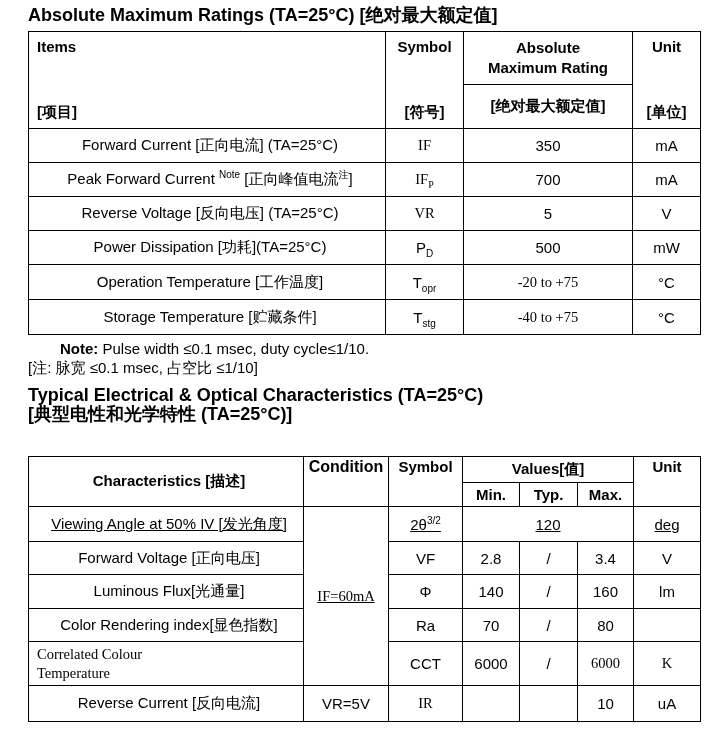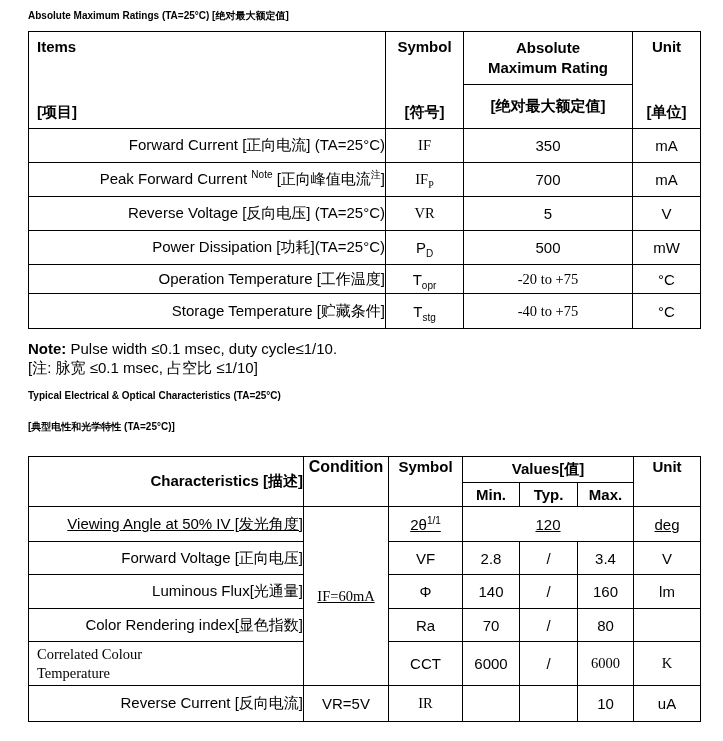--- a/index.html
+++ b/index.html
@@ -3,27 +3,27 @@
 <meta charset="utf-8">
 <style>
   html,body{margin:0;padding:0;}
   body{
     width:723px;height:741px;position:relative;
     background:#ffffff;color:#000000;
     font-family:"Liberation Sans","DejaVu Sans",sans-serif;
     -webkit-font-smoothing:antialiased;
   }
   .abs{position:absolute;}
-  .doc-title{font-weight:bold;font-size:10px;line-height:19px;white-space:nowrap;}
+  .doc-title{font-weight:bold;font-size:18px;line-height:19px;white-space:nowrap;}
   .note-line{font-size:15px;line-height:19px;white-space:nowrap;}
-  .note-label{font-weight:bold;}
+  .note-label{font-weight:bold;margin-left:32px;}
 
   table{border-collapse:collapse;table-layout:fixed;width:672px;font-size:15px;}
   td{border:1px solid #000;text-align:center;vertical-align:middle;padding:0;overflow:hidden;}
-  .left{text-align:right;padding-left:6px;}
+  .left{text-align:center;padding-left:6px;}
   .bold{font-weight:bold;}
   .serif{font-family:"Liberation Serif","DejaVu Serif",serif;font-size:14.5px;}
   sup{font-size:10px;line-height:0;}
   sub{font-size:10px;line-height:0;}
 
   .stack{display:flex;flex-direction:column;justify-content:space-around;align-items:center;gap:36px;}
   .stack.start{align-items:flex-start;padding-left:8px;}
   .h96{height:96px;}
   .h49{height:49px;line-height:20px;}
   .twoline{line-height:20px;}
@@ -90,40 +90,40 @@
       <td class="serif"><span>VR</span><sub></sub></td>
       <td>5</td>
       <td>V</td>
     </tr>
     <tr style="height:34px;">
       <td class="left">Power Dissipation [功耗](TA=25°C)</td>
       <td><span>P</span><sub>D</sub></td>
       <td>500</td>
       <td>mW</td>
     </tr>
-    <tr style="height:29px;">
+    <tr style="height:35px;">
       <td class="left">Operation Temperature [工作温度]</td>
       <td><span>T</span><sub>opr</sub></td>
       <td class="serif">-20 to +75</td>
       <td>°C</td>
     </tr>
     <tr style="height:35px;">
       <td class="left">Storage Temperature [贮藏条件]</td>
       <td><span>T</span><sub>stg</sub></td>
       <td class="serif">-40 to +75</td>
       <td>°C</td>
     </tr>
   </tbody>
 </table>
 
 <div class="abs note-line" style="left:28px;top:339px;"><span class="note-label">Note:</span><span> Pulse width  ≤0.1 msec, duty cycle≤1/10.</span></div>
 <div class="abs note-line" style="left:28px;top:358px;">[注: 脉宽  ≤0.1 msec,  占空比  ≤1/10]</div>
 
 <div class="abs doc-title" style="left:28px;top:386px;">Typical Electrical &amp; Optical Characteristics (TA=25°C)</div>
-<div class="abs doc-title" style="left:28px;top:405px;margin-top:12px;">[典型电性和光学特性  (TA=25°C)]</div>
+<div class="abs doc-title" style="left:28px;top:405px;">[典型电性和光学特性  (TA=25°C)]</div>
 
 <table class="abs" style="left:28px;top:436px;margin-top:20px;">
   <colgroup>
     <col style="width:275px">
       <col style="width:85px">
       <col style="width:74px">
       <col style="width:57px">
       <col style="width:58px">
       <col style="width:56px">
       <col style="width:67px">
@@ -153,21 +153,21 @@
     </tr>
     <tr style="height:24px;">
       <td class="bold">Min.</td>
       <td class="bold">Typ.</td>
       <td class="bold">Max.</td>
     </tr>
 
     <tr style="height:35px;text-decoration:underline;">
       <td class="left">Viewing Angle at 50% IV [发光角度]</td>
       <td rowspan="5" class="serif">IF=60mA</td>
-      <td><span>2θ</span><sup>1/1</sup></td>
+      <td><span>2θ</span><sup>3/2</sup></td>
       <td colspan="3">120</td>
       <td>deg</td>
     </tr>
     <tr style="height:33px;">
       <td class="left">Forward Voltage [正向电压]</td>
       <td>VF</td>
       <td>2.8</td>
       <td>/</td>
       <td>3.4</td>
       <td>V</td>

